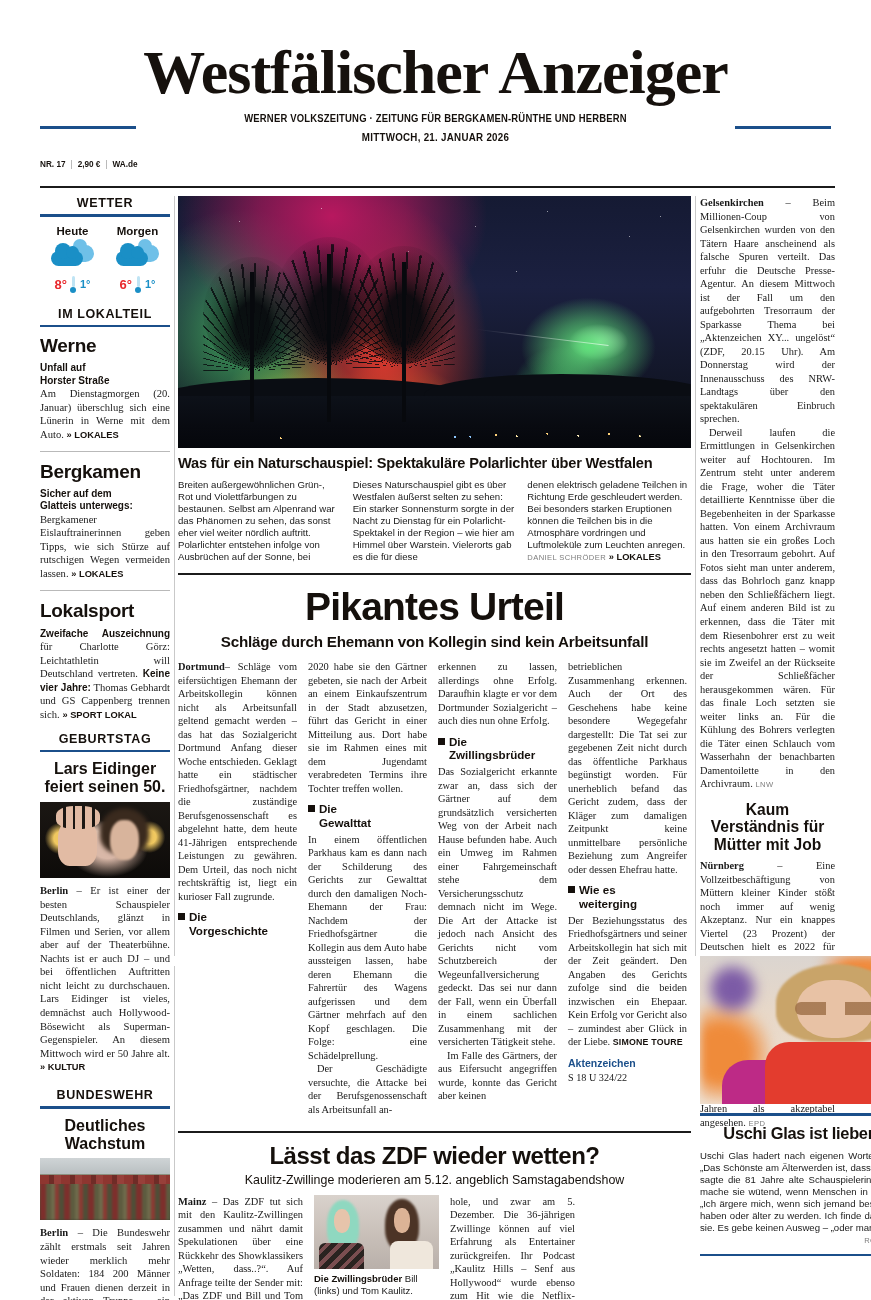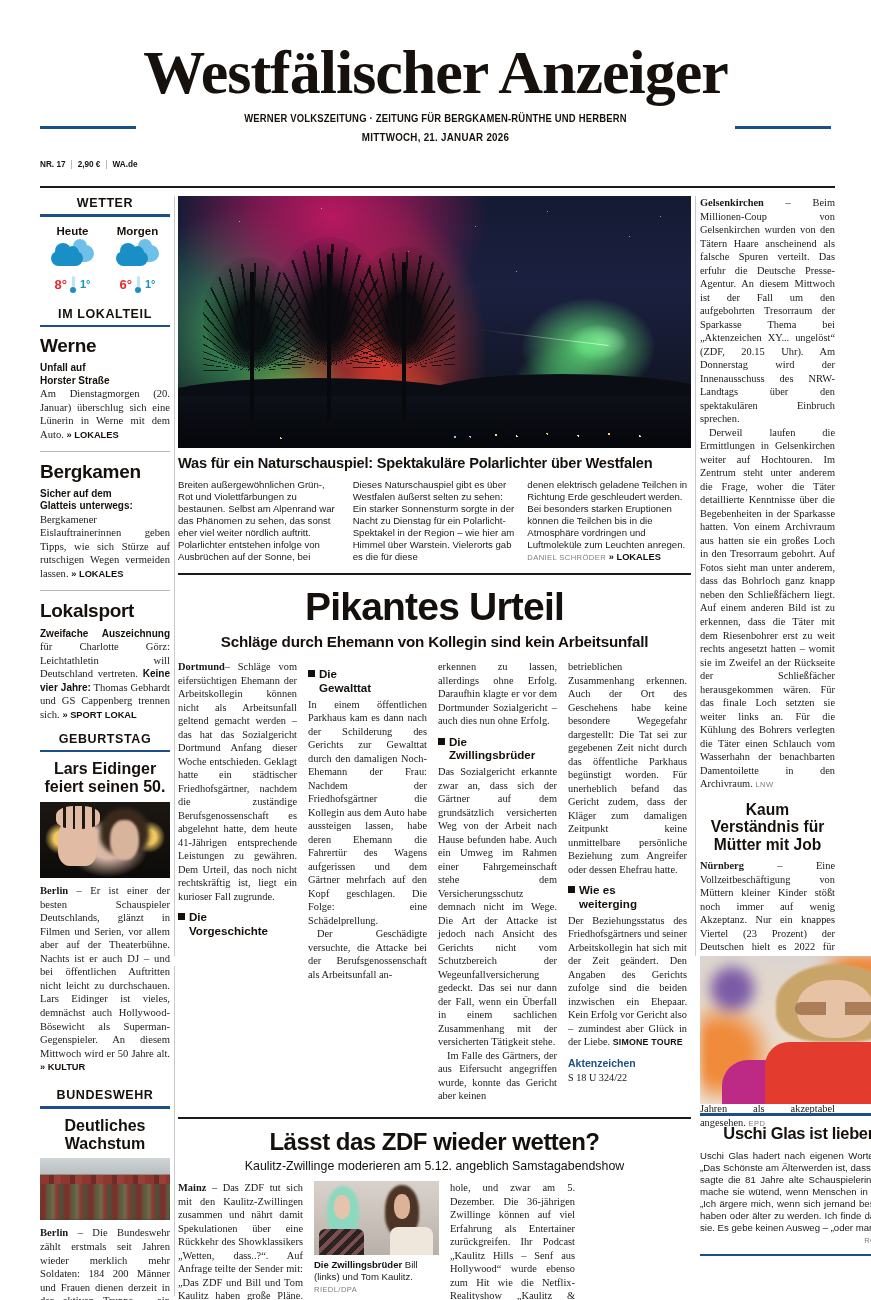--- a/index.html
+++ b/index.html
@@ -453,20 +453,21 @@
       <div class="subhead">Schläge durch Ehemann von Kollegin sind kein Arbeitsunfall</div>
 
       <div style="display:flex;gap:11px;">
 
         <div style="width:119px" class="body-serif">
           <p><span style="font-weight:700">Dortmund</span><span>– Schläge vom eifersüchtigen Ehemann der Arbeitskollegin können nicht als Arbeitsunfall geltend gemacht werden – das hat das Sozialgericht Dortmund Anfang dieser Woche entschieden. Geklagt hatte ein städtischer Friedhofsgärtner, nachdem die zuständige Berufsgenossenschaft es abgelehnt hatte, dem heute 41-Jährigen entsprechende Leistungen zu gewähren. Dem Urteil, das noch nicht rechtskräftig ist, liegt ein kurioser Fall zugrunde.</span></p>
           <div class="subsec"><span class="sq"></span><span>Die</span><span class="l2">Vorgeschichte</span></div>
         </div>
 
         <div style="width:119px" class="body-serif">
+          <p>2020 habe sie den Gärtner gebeten, sie nach der Arbeit an einem Einkaufszentrum in der Stadt abzusetzen, führt das Gericht in einer Mitteilung aus. Dort habe sie im Rahmen eines mit dem Jugendamt verabredeten Termins ihre Tochter treffen wollen.</p>
           <div class="subsec"><span class="sq"></span><span>Die</span><span class="l2">Gewalttat</span></div>
           <p style="text-indent:0">In einem öffentlichen Parkhaus kam es dann nach der Schilderung des Gerichts zur Gewalttat durch den damaligen Noch-Ehemann der Frau: Nachdem der Friedhofsgärtner die Kollegin aus dem Auto habe aussteigen lassen, habe deren Ehemann die Fahrertür des Wagens aufgerissen und dem Gärtner mehrfach auf den Kopf geschlagen. Die Folge: eine Schädelprellung.</p>
           <p>Der Geschädigte versuchte, die Attacke bei der Berufsgenossenschaft als Arbeitsunfall an-</p>
         </div>
 
         <div style="width:119px" class="body-serif">
           <p>erkennen zu lassen, allerdings ohne Erfolg. Daraufhin klagte er vor dem Dortmunder Sozialgericht – auch dies nun ohne Erfolg.</p>
           <div class="subsec"><span class="sq"></span><span>Die</span><span class="l2">Zwillingsbrüder</span></div>
           <p style="text-indent:0">Das Sozialgericht erkannte zwar an, dass sich der Gärtner auf dem grundsätzlich versicherten Weg von der Arbeit nach Hause befunden habe. Auch ein Umweg im Rahmen einer Fahrgemeinschaft stehe dem Versicherungsschutz demnach nicht im Wege. Die Art der Attacke ist jedoch nach Ansicht des Gerichts nicht vom Schutzbereich der Wegeunfallversicherung gedeckt. Das sei nur dann der Fall, wenn ein Überfall in einem sachlichen Zusammenhang mit der versicherten Tätigkeit stehe.</p>
           <p>Im Falle des Gärtners, der aus Eifersucht angegriffen wurde, konnte das Gericht aber keinen</p>

